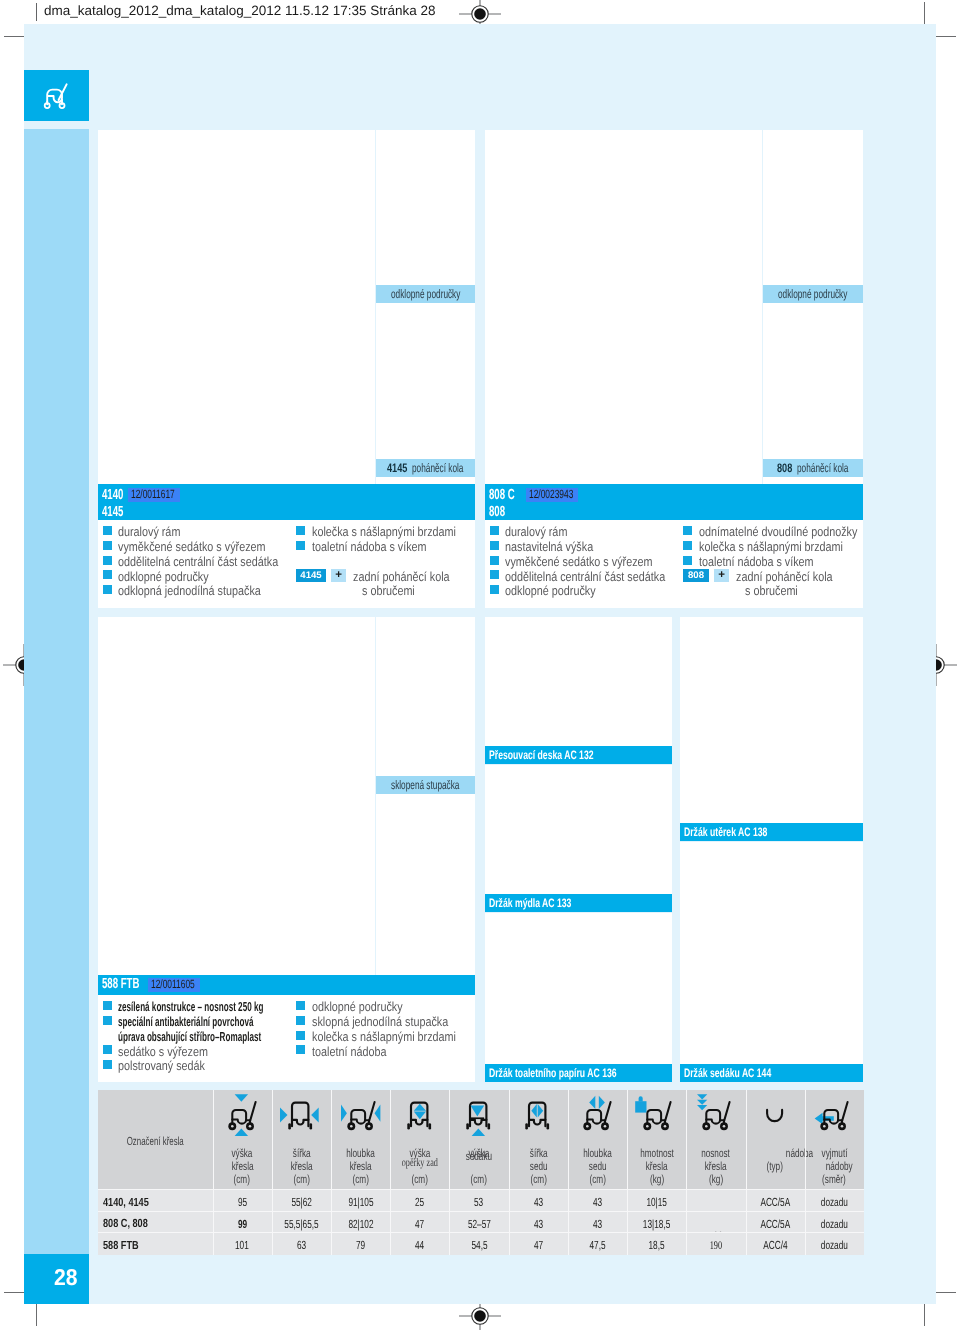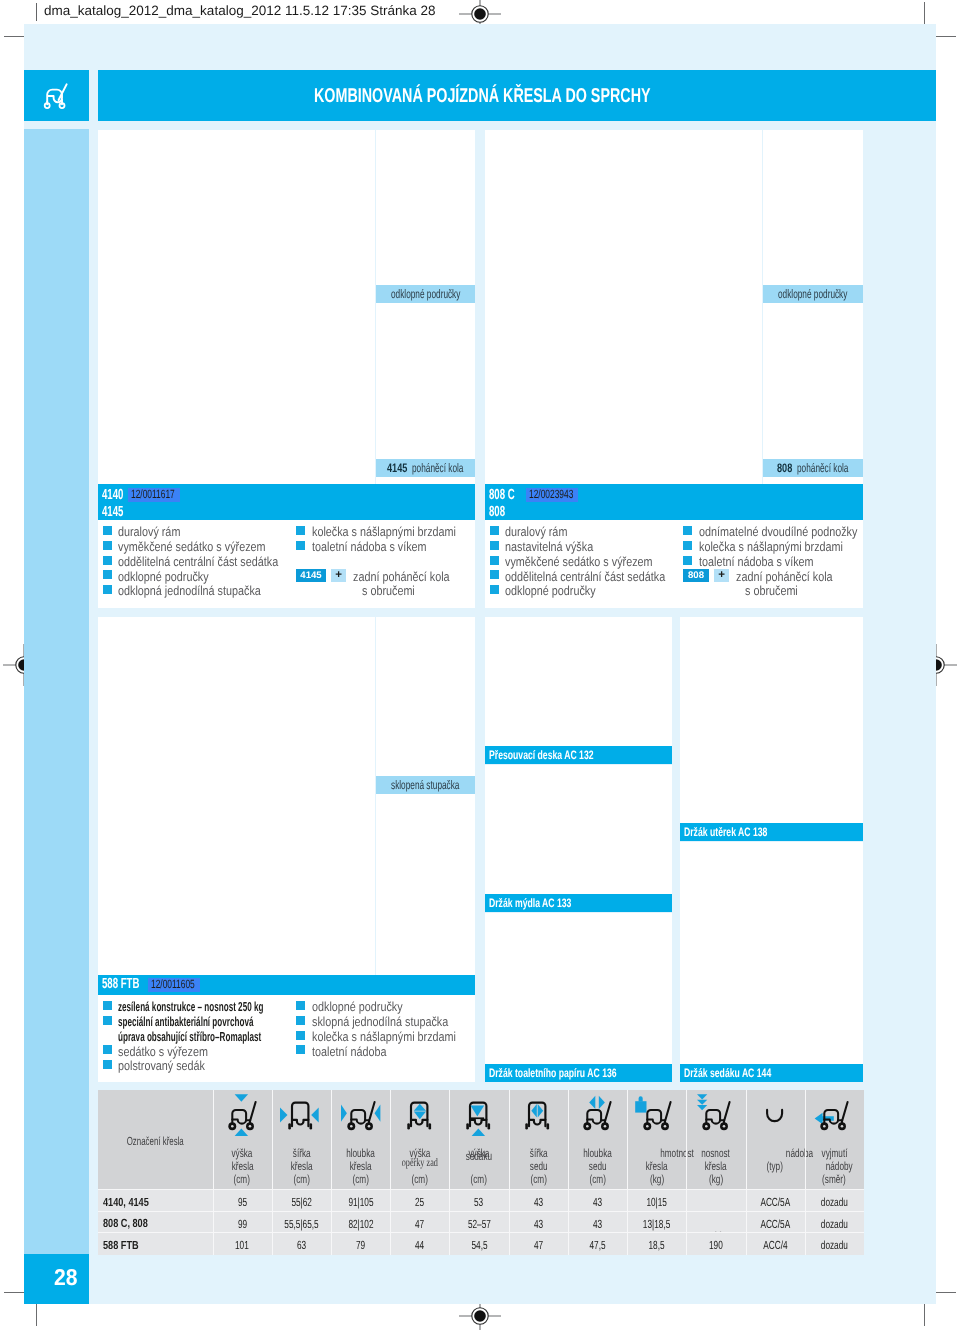--- a/index.html
+++ b/index.html
@@ -139,23 +139,20 @@
 
   <div id="hdricon">
     <svg style="position:absolute;left:17px;top:12px;" width="32" height="28" viewBox="0 0 32 28">
       <path d="M6.2 20.0 L6.2 12.6 A5.0 5.0 0 0 1 11.2 7.6 L16.0 7.6 A5.0 5.0 0 0 1 21.0 12.6 L21.0 16.0 A4.2 4.2 0 0 1 16.8 20.2 A4.2 4.2 0 0 1 12.6 16.0 L12.6 14.0 L6.2 14.0" fill="none" stroke="#ffffff" stroke-width="1.9" stroke-linecap="round" stroke-linejoin="round"></path>
       <path d="M6.2 19.6 L6.2 22.2 M21.0 17.6 L21.0 22.2" fill="none" stroke="#ffffff" stroke-width="1.9" stroke-linecap="round"></path>
       <circle cx="6.2" cy="23.6" r="2.5" fill="none" stroke="#ffffff" stroke-width="1.8"></circle>
       <circle cx="21.0" cy="23.6" r="2.5" fill="none" stroke="#ffffff" stroke-width="1.8"></circle>
       <path d="M17.6 18.0 L25.6 2.4" fill="none" stroke="#ffffff" stroke-width="2.0" stroke-linecap="round"></path>
     </svg>
   </div>
-  <div id="hdrtitle">
-    <span class="t">KOMBINOVANÁ POJÍZDNÁ KŘESLA DO SPRCHY</span>
-  </div>
 
   <div class="prodcol" style="left:74px;top:0;height:0;">
   </div>
   <div class="photo" style="left:74px;top:106px;width:277px;height:358px;"></div>
   <div class="photo" style="left:352px;top:106px;width:99px;height:155px;"></div>
   <div class="plabel" style="left:352px;top:261px;width:99px;">
     <i style="width: 69.216px; overflow: visible;">odklopné područky</i>
   </div>
   <div class="photo" style="left:352px;top:279px;width:99px;height:156px;"></div>
   <div class="plabel" style="left:352px;top:435px;width:99px;">
@@ -421,21 +418,21 @@
       <path d="M13.3 27.5 L13.3 31.5"></path>
       <path d="M31.0 28.4 L31.0 31.5"></path>
       <path d="M31.1 28.9 L36.6 10.0"></path>
     </g>
     <circle cx="13.3" cy="34.3" r="3.95" fill="#111"></circle>
     <circle cx="13.3" cy="34.3" r="1.3" fill="#d2d3d5"></circle>
     <circle cx="31.0" cy="34.3" r="3.95" fill="#111"></circle>
     <circle cx="31.0" cy="34.3" r="1.3" fill="#d2d3d5"></circle>
   </svg>
       </div>
-      <div class="tcellv" style="left: 529.091px; top: 56px; width: 59.2273px; padding-left: 20px;"><i>hmotnost</i></div>
+      <div class="tcellv" style="left: 529.091px; top: 56px; width: 59.2273px;"><i>hmotnost</i></div>
       <div class="tcellv" style="left: 529.091px; top: 68.9px; width: 59.2273px;"><i>křesla</i></div>
       <div class="tcellv" style="left: 529.091px; top: 81.8px; width: 59.2273px;"><i>(kg)</i></div>
       <div class="colicon" style="position: absolute; left: 594.932px; top: 2px; width: 46px; height: 46px;">
         <svg width="46" height="46" viewBox="0 0 46 46" style="position:absolute;left:0;top:0;">
     <path d="M4.0 2.3 L14.3 2.3 L9.15 7.4 Z" fill="#15a2dd"></path>
           <path d="M4.0 7.7 L14.3 7.7 L9.15 12.8 Z" fill="#15a2dd"></path>
           <path d="M4.0 13.1 L14.3 13.1 L9.15 18.2 Z" fill="#15a2dd"></path>
     <g fill="none" stroke="#111111" stroke-width="2.05" stroke-linecap="round" stroke-linejoin="round">
       <path d="M13.3 27.3 L13.3 21.6 A3.6 3.6 0 0 1 16.9 18.0 L23.5 18.0 A3.6 3.6 0 0 1 27.1 21.6 L27.1 27.4 A4.2 4.2 0 0 1 22.9 31.6 A4.2 4.2 0 0 1 18.7 27.4 L13.3 27.4"></path>
       <path d="M27.1 28.2 L30.9 28.2"></path>
@@ -491,21 +488,21 @@
       <div class="trowval" style="left: 469.864px; top: 104px; width: 59.2273px;"><i>43</i></div>
       <div class="trowval" style="left: 529.091px; top: 104px; width: 59.2273px;"><i>10|15</i></div>
       <div class="trowval" style="left: 588.318px; top: 104px; width: 59.2273px; margin-top: 40px;"><i>130</i></div>
       <div class="trowval" style="left: 647.545px; top: 104px; width: 59.2273px;"><i>ACC/5A</i></div>
       <div class="trowval" style="left: 706.773px; top: 104px; width: 59.2273px;"><i>dozadu</i></div>
       <div style="position: absolute; left: 0px; top: 120.5px; width: 766px; height: 1px; background: rgb(247, 247, 248);"></div>
       <div class="trow" style="left: 0px; top: 121.5px; width: 766px; height: 21.5px; background: rgb(229, 230, 232);"></div>
       <div class="trowname" style="left: 4.5px; top: 125px;">
         <i>808 C, 808</i>
       </div>
-      <div class="trowval" style="left: 114.5px; top: 125.5px; width: 59.2273px;"><i>99</i></div>
+      <div class="trowval" style="left: 114.5px; top: 125.5px; width: 59.2273px; font-weight: bold;"><i>99</i></div>
       <div class="trowval" style="left: 173.727px; top: 125.5px; width: 59.2273px;"><i>55,5|65,5</i></div>
       <div class="trowval" style="left: 232.955px; top: 125.5px; width: 59.2273px;"><i>82|102</i></div>
       <div class="trowval" style="left: 292.182px; top: 125.5px; width: 59.2273px;"><i>47</i></div>
       <div class="trowval" style="left: 351.409px; top: 125.5px; width: 59.2273px;"><i>52–57</i></div>
       <div class="trowval" style="left: 410.636px; top: 125.5px; width: 59.2273px;"><i>43</i></div>
       <div class="trowval" style="left: 469.864px; top: 125.5px; width: 59.2273px;"><i>43</i></div>
       <div class="trowval" style="left: 529.091px; top: 125.5px; width: 59.2273px;"><i>13|18,5</i></div>
       <div class="trowval" style="left: 588.318px; top: 138px; width: 59.2273px;"><i>100</i></div>
       <div class="trowval" style="left: 647.545px; top: 125.5px; width: 59.2273px;"><i>ACC/5A</i></div>
       <div class="trowval" style="left: 706.773px; top: 125.5px; width: 59.2273px;"><i>dozadu</i></div>
@@ -515,21 +512,21 @@
         <i>588 FTB</i>
       </div>
       <div class="trowval" style="left: 114.5px; top: 147px; width: 59.2273px;"><i>101</i></div>
       <div class="trowval" style="left: 173.727px; top: 147px; width: 59.2273px;"><i>63</i></div>
       <div class="trowval" style="left: 232.955px; top: 147px; width: 59.2273px;"><i>79</i></div>
       <div class="trowval" style="left: 292.182px; top: 147px; width: 59.2273px;"><i>44</i></div>
       <div class="trowval" style="left: 351.409px; top: 147px; width: 59.2273px;"><i>54,5</i></div>
       <div class="trowval" style="left: 410.636px; top: 147px; width: 59.2273px;"><i>47</i></div>
       <div class="trowval" style="left: 469.864px; top: 147px; width: 59.2273px;"><i>47,5</i></div>
       <div class="trowval" style="left: 529.091px; top: 147px; width: 59.2273px;"><i>18,5</i></div>
-      <div class="trowval" style="left: 588.318px; top: 147px; width: 59.2273px;"><i>190</i></div>
+      <div class="trowval" style="left: 588.318px; top: 147px; width: 59.2273px; font-family: Liberation Serif, serif;"><i>190</i></div>
       <div class="trowval" style="left: 647.545px; top: 147px; width: 59.2273px;"><i>ACC/4</i></div>
       <div class="trowval" style="left: 706.773px; top: 147px; width: 59.2273px;"><i>dozadu</i></div>
       <div class="tsep" style="left: 114.5px; top: 0px; height: 164.5px;"></div>
       <div class="tsep" style="left: 173.727px; top: 0px; height: 164.5px;"></div>
       <div class="tsep" style="left: 232.955px; top: 0px; height: 164.5px;"></div>
       <div class="tsep" style="left: 292.182px; top: 0px; height: 164.5px;"></div>
       <div class="tsep" style="left: 351.409px; top: 0px; height: 164.5px;"></div>
       <div class="tsep" style="left: 410.636px; top: 0px; height: 164.5px;"></div>
       <div class="tsep" style="left: 469.864px; top: 0px; height: 164.5px;"></div>
       <div class="tsep" style="left: 529.091px; top: 0px; height: 164.5px;"></div>

